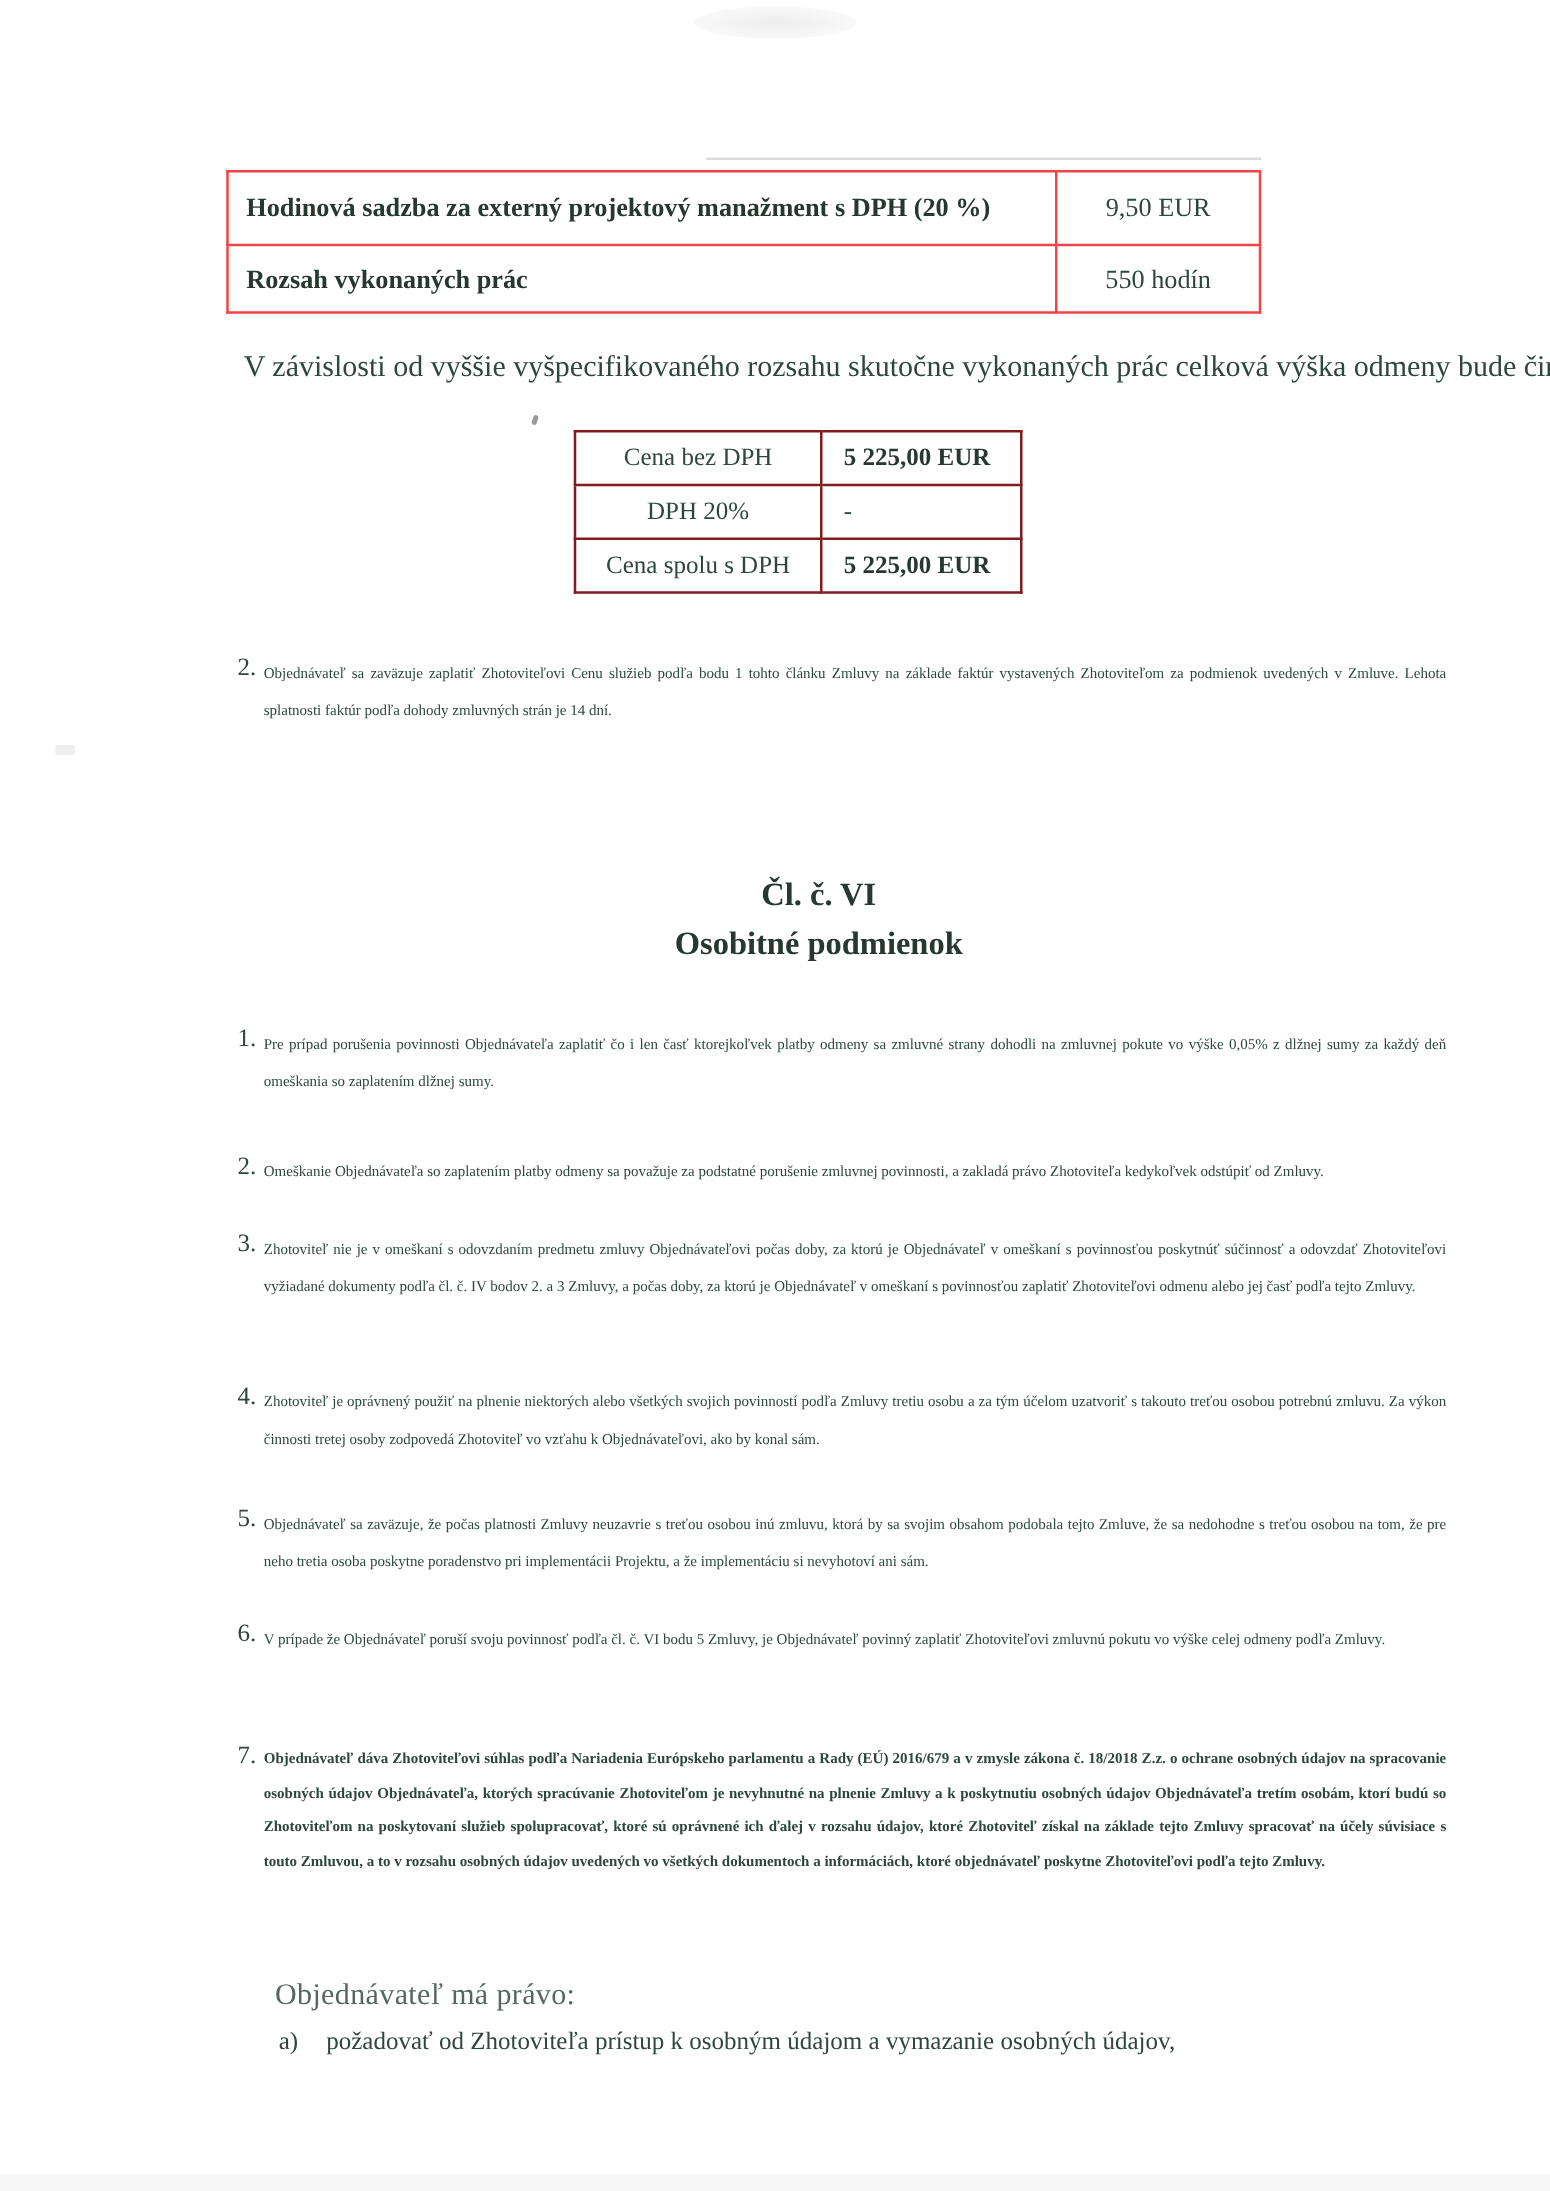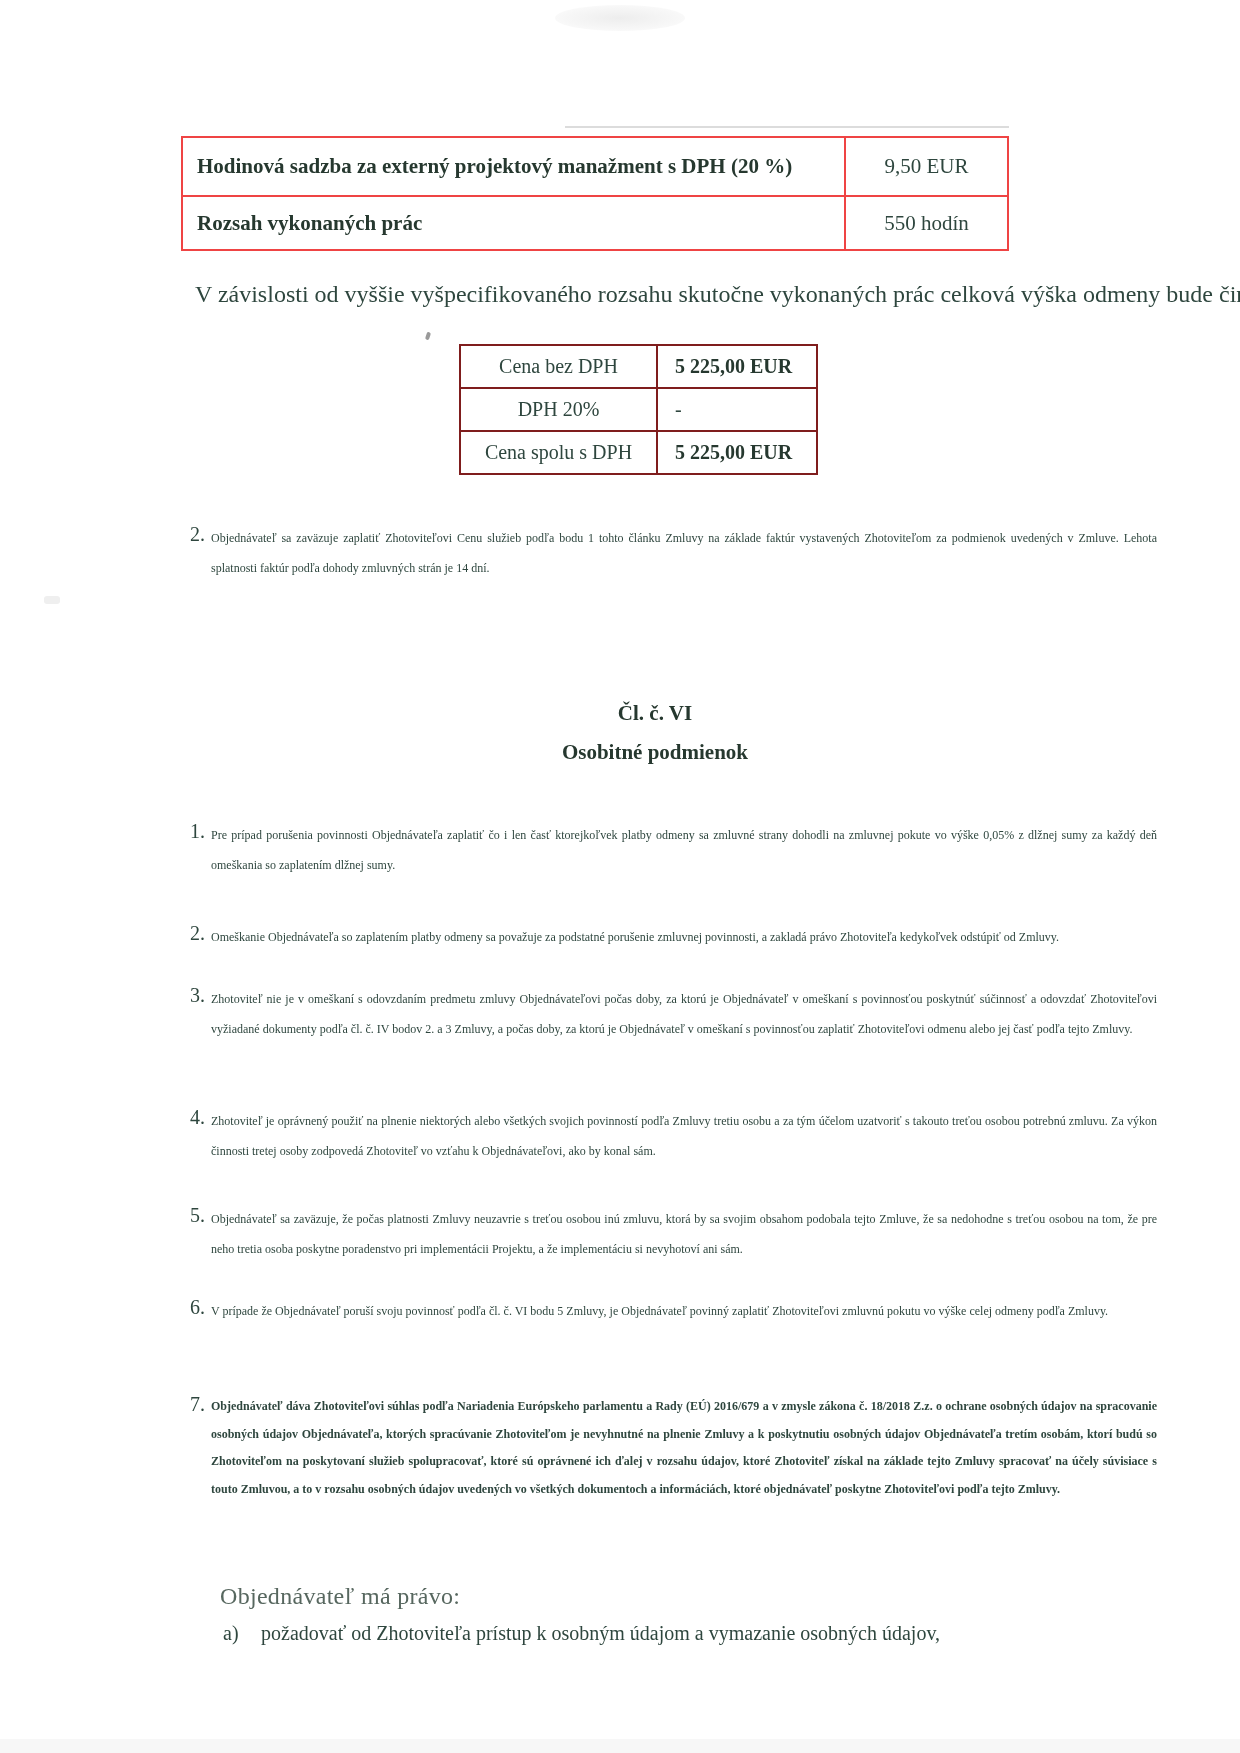--- a/index.html
+++ b/index.html
@@ -73,21 +73,21 @@
   }
   .numbered .num {
     position:absolute; left:0; top:0; font-size:20px;
   }
   .numbered .txt {
     margin-left:21px; font-size:12px; line-height:30px; text-align:justify;
   }
   .numbered.tight .txt { line-height:27.5px;font-weight:bold; }
   .section-head {
     position:absolute; left:190px; width:930px; text-align:center;
-    font-weight:bold; font-size:21px; color:#26382f;
+    font-weight:bold; font-size:26px; color:#26382f;
   }
   .rights-intro {
     position:absolute; left:220px; top:1583px; font-size:24px;
     color:#57675f; letter-spacing:0.3px;
   }
   .sub-item { position:absolute; left:223px; top:1622px; width:940px; font-size:20px; }
   .sub-item .letter { position:absolute; left:0; top:0; }
   .sub-item .txt { margin-left:38px; }
 </style>
 </head>

